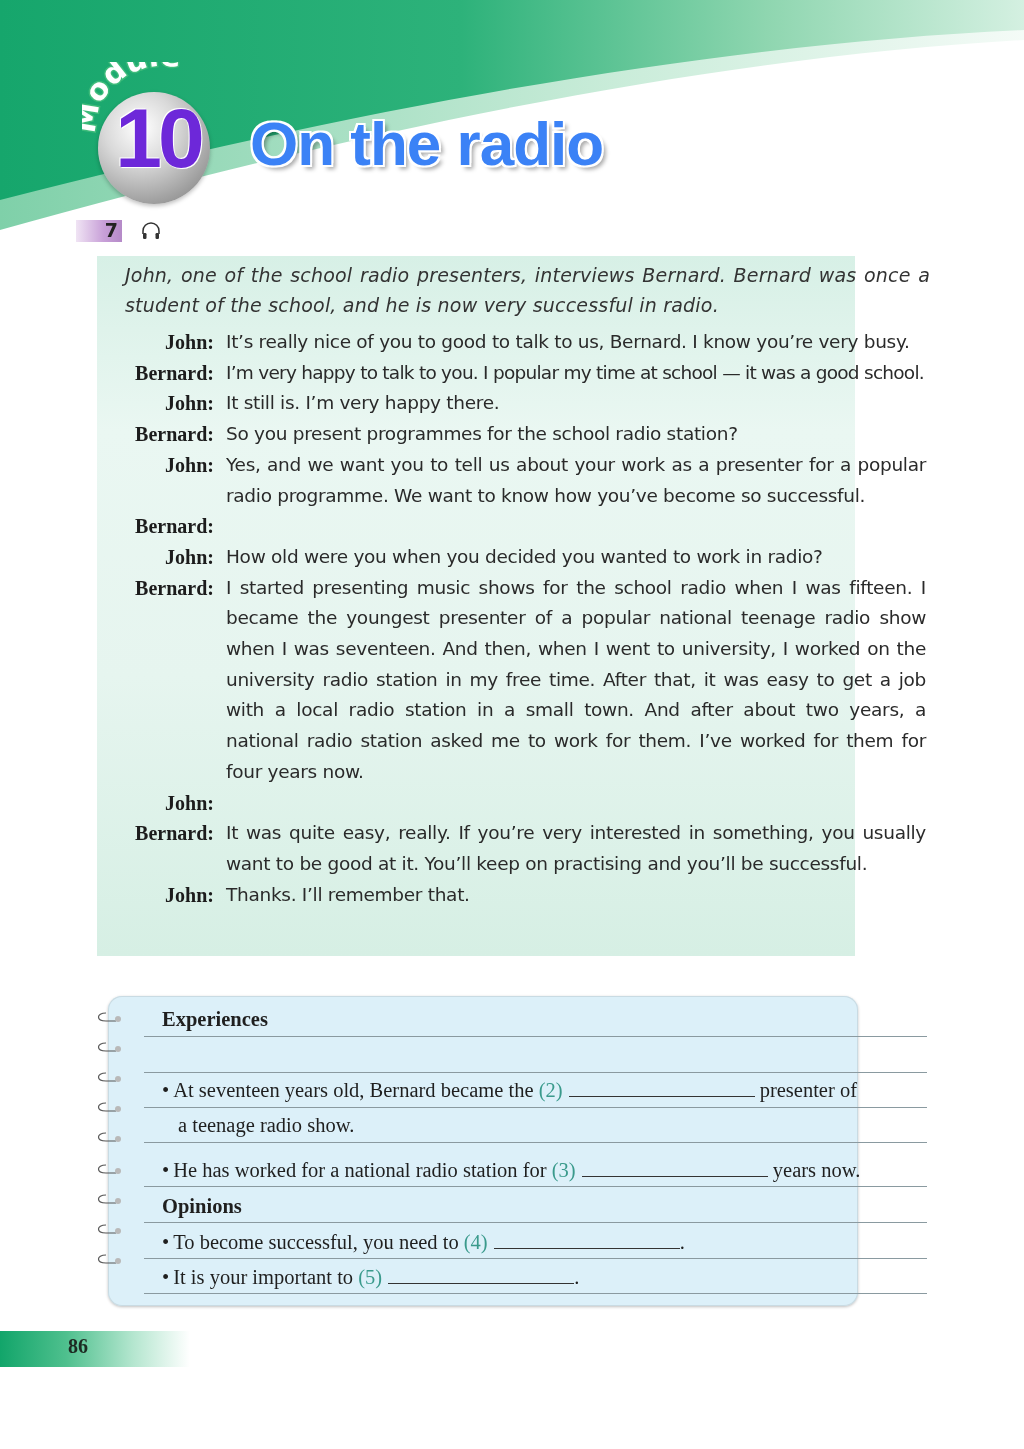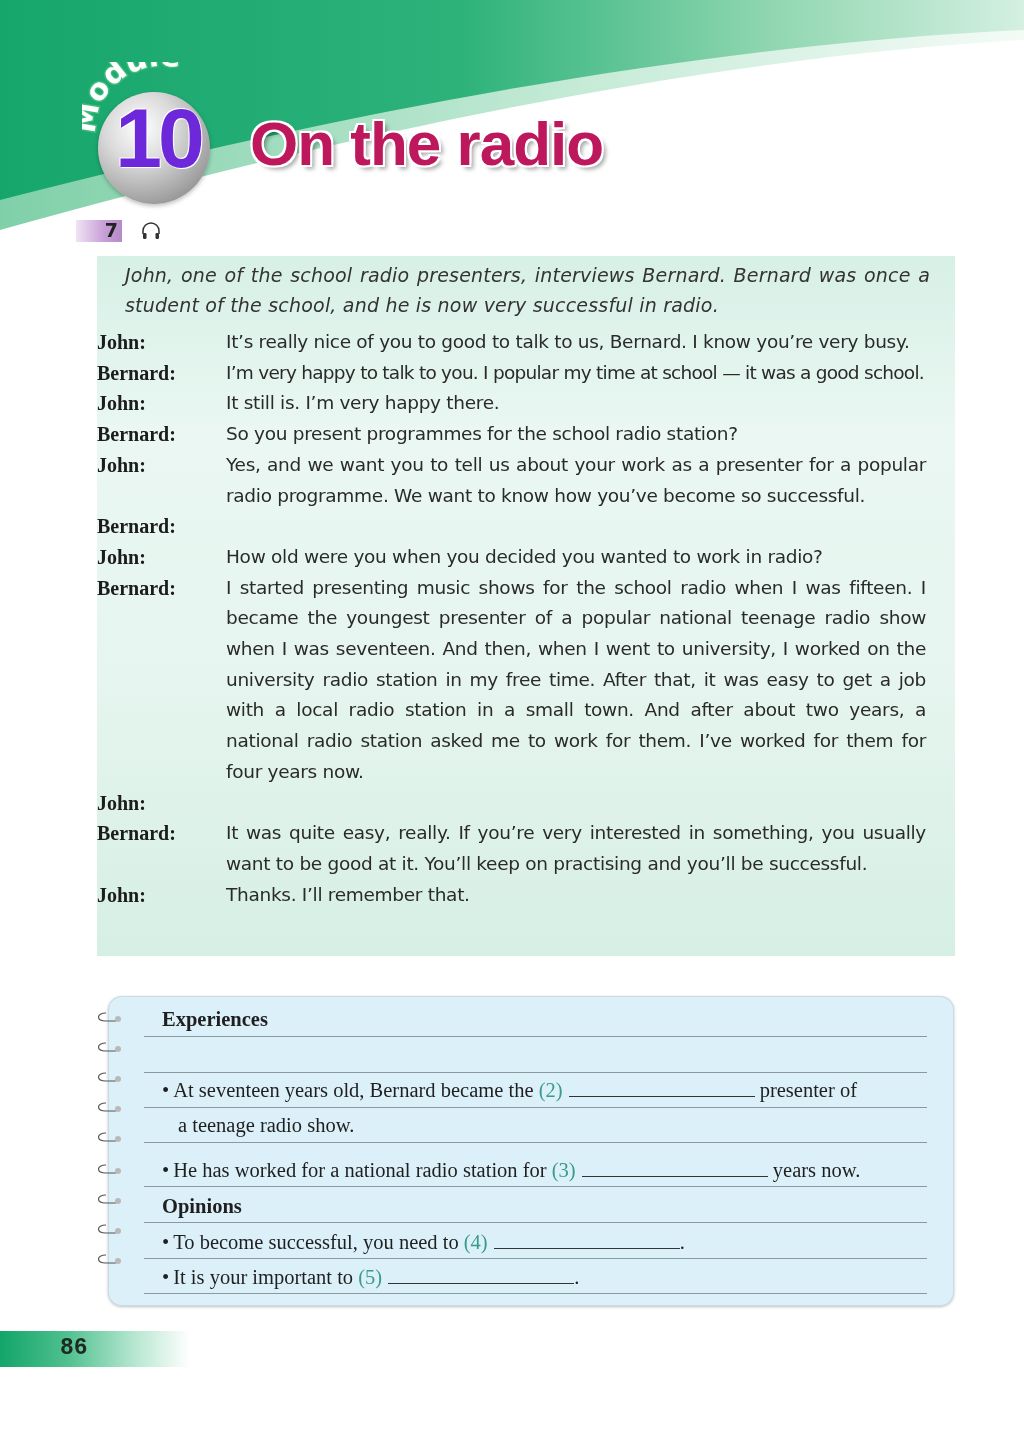--- a/index.html
+++ b/index.html
@@ -26,83 +26,83 @@
   }
   .module-word { position: absolute; left: 0; top: 0; width: 160px; height: 100px; }
   .module-word text {
     font-family: "DejaVu Sans", sans-serif; font-weight: bold; font-size: 30px;
     fill: #ffffff; stroke: #3dbb7a; stroke-width: 3px; paint-order: stroke;
   }
 
   .page-title {
     position: absolute; left: 250px; top: 108px;
     font-family: "Liberation Sans", sans-serif; font-weight: bold; font-size: 62px; letter-spacing: -1px;
-    color: #be185d;
+    color: #3b82f6;
     text-shadow: 2px 2px 0 #ffffff, -2px -2px 0 #ffffff, 2px -2px 0 #ffffff, -2px 2px 0 #ffffff, 4px 4px 4px rgba(0,0,0,0.35);
   }
 
   .exercise-head { position: absolute; left: 76px; top: 220px; display: flex; align-items: center; }
   .ex-num-tab {
     width: 46px; height: 22px; position: relative;
     background: linear-gradient(90deg, rgba(180,120,200,0.2) 0%, #c8a0d8 60%, #b58ac8 100%);
   }
   .ex-num {
     position: absolute; right: 4px; top: -1px;
     font-family: "DejaVu Sans", sans-serif; font-weight: bold; font-size: 19px; color: #222;
   }
   .ex-instruction {
     margin-left: 6px; font-family: "DejaVu Sans", sans-serif; font-weight: bold; font-size: 20px; color: #1c1c1c;
     letter-spacing: -0.2px;
   }
   .headphones-icon { margin-left: 18px; width: 22px; height: 22px; }
 
   .passage {
-    position: absolute; left: 97px; top: 256px; width: 858px; height: 700px;
+    position: absolute; left: 97px; top: 256px; width: 758px; height: 700px;
     background: linear-gradient(180deg, #d7f0e6 0%, #eaf7f2 25%, #e6f5ef 60%, #d6efe4 100%);
   }
   .passage-intro {
     position: absolute; left: 28px; top: 4px; width: 805px;
     font-family: "DejaVu Sans", sans-serif; font-style: italic; font-size: 19px; line-height: 30px; color: #333;
     text-align: justify; letter-spacing: 0.2px;
   }
   .dialogue { position: absolute; left: 0; top: 71px; width: 858px; }
   .turn { display: flex; }
   .speaker {
-    width: 117px; text-align: left; flex: none;
+    width: 117px; text-align: right; flex: none;
     font-family: "Liberation Serif", serif; font-weight: bold; font-size: 20px; line-height: 30.7px; color: #1c1c1c;
   }
   .utterance {
     margin-left: 12px; width: 700px;
     font-family: "DejaVu Sans", sans-serif; font-size: 18.5px; line-height: 30.7px; color: #2a2a2a;
     text-align: justify; letter-spacing: -0.3px;
   }
   .utterance.last { text-align-last: left; }
 
   .notes {
-    position: absolute; left: 108px; top: 996px; width: 846px; height: 310px;
+    position: absolute; left: 108px; top: 996px; width: 750px; height: 310px;
     background: #dcf0f9; border-radius: 14px;
     box-shadow: 0 1px 3px rgba(0,0,0,0.25), inset 0 0 0 1px #c9dbe3;
   }
   .ring { position: absolute; left: -14px; width: 36px; height: 14px; }
   .notes-line { position: absolute; left: 36px; width: 783px; height: 1px; background: #8a9aa0; }
   .notes-row {
     position: absolute; left: 54px; font-family: "Liberation Serif", serif; font-size: 20.5px; color: #1f1f1f; white-space: nowrap;
   }
   .notes-row.head { left: 54px; font-weight: bold; }
   .notes-row .bullet { margin-right: 4px; }
   .blank-num { color: #3a9a8c; }
   .blank { display: inline-block; width: 186px; border-bottom: 1.5px solid #333; height: 18px; vertical-align: baseline; margin-left: 6px; }
 
   .page-number-tab {
     position: absolute; left: 0; top: 1331px; width: 190px; height: 36px;
     background: linear-gradient(90deg, #12a56a 0%, #4fc08e 35%, #b4e6cf 70%, rgba(255,255,255,0) 100%);
   }
   .page-number {
-    position: absolute; left: 60px; top: 4px;
-    font-family: Liberation Mono, monospace; font-weight: bold; font-size: 23px; color: #1d2a22;
+    position: absolute; left: 68px; top: 4px;
+    font-family: Liberation Serif, serif; font-weight: bold; font-size: 20px; color: #1d2a22;
   }
 </style>
 </head>
 <body>
 
 <div class="header-band">
   <svg width="1024" height="260" viewBox="0 0 1024 260">
     <defs>
       <linearGradient id="gband" x1="0" y1="0" x2="1" y2="0">
         <stop offset="0" stop-color="#16a66c"></stop>

